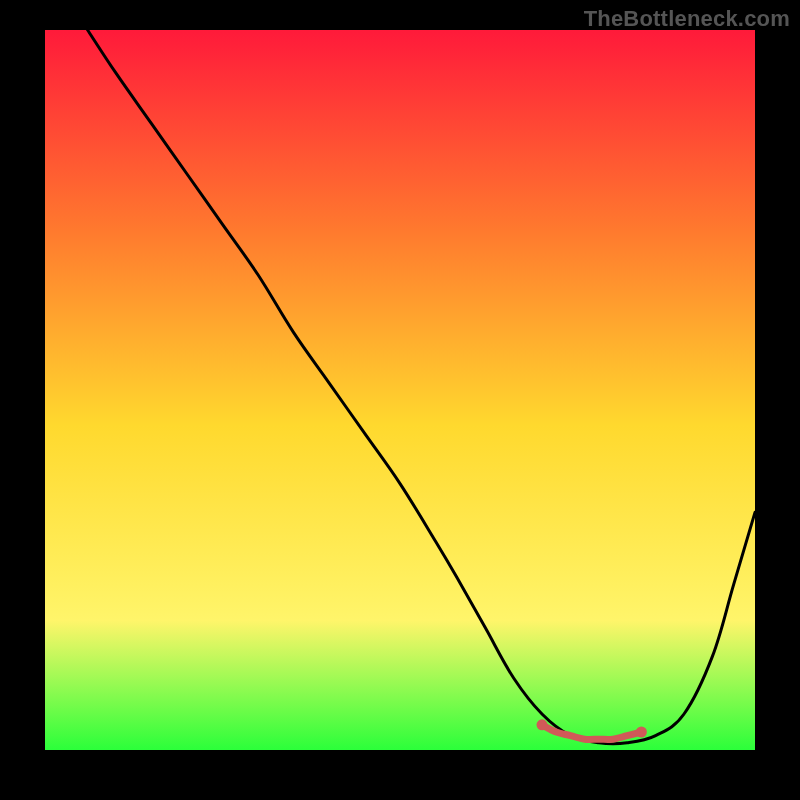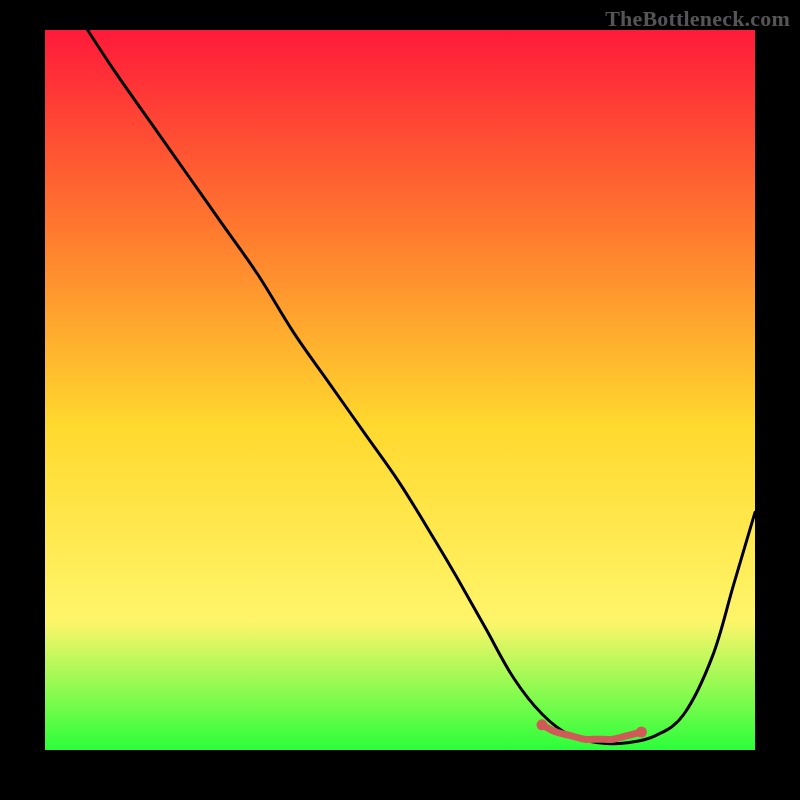--- a/index.html
+++ b/index.html
@@ -8,21 +8,20 @@
     width: 800px;
     height: 800px;
     background: #000;
     overflow: hidden;
     font-family: Arial, Helvetica, sans-serif;
   }
   .stage {
     position: relative;
     width: 800px;
     height: 736px;
-    font-family: Liberation Serif, serif;
   }
   .watermark {
     position: absolute;
     top: 6px;
     right: 10px;
     color: #555;
     font-size: 22px;
     font-weight: 600;
     letter-spacing: 0.2px;
     z-index: 5;

